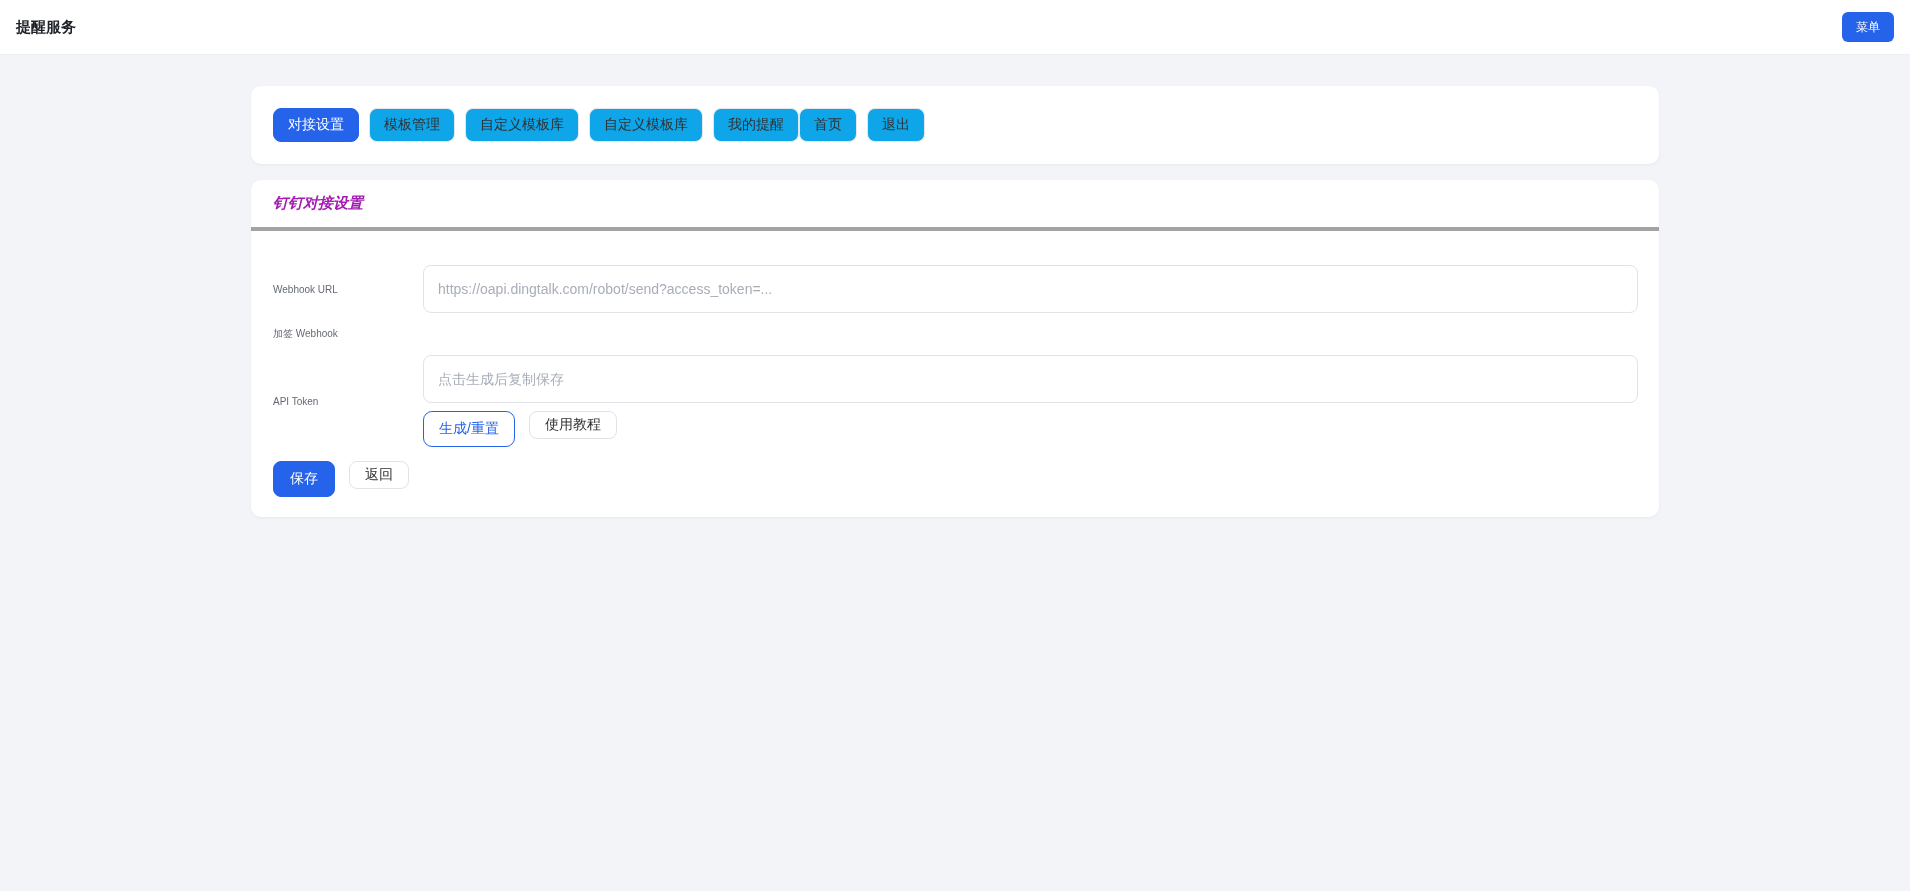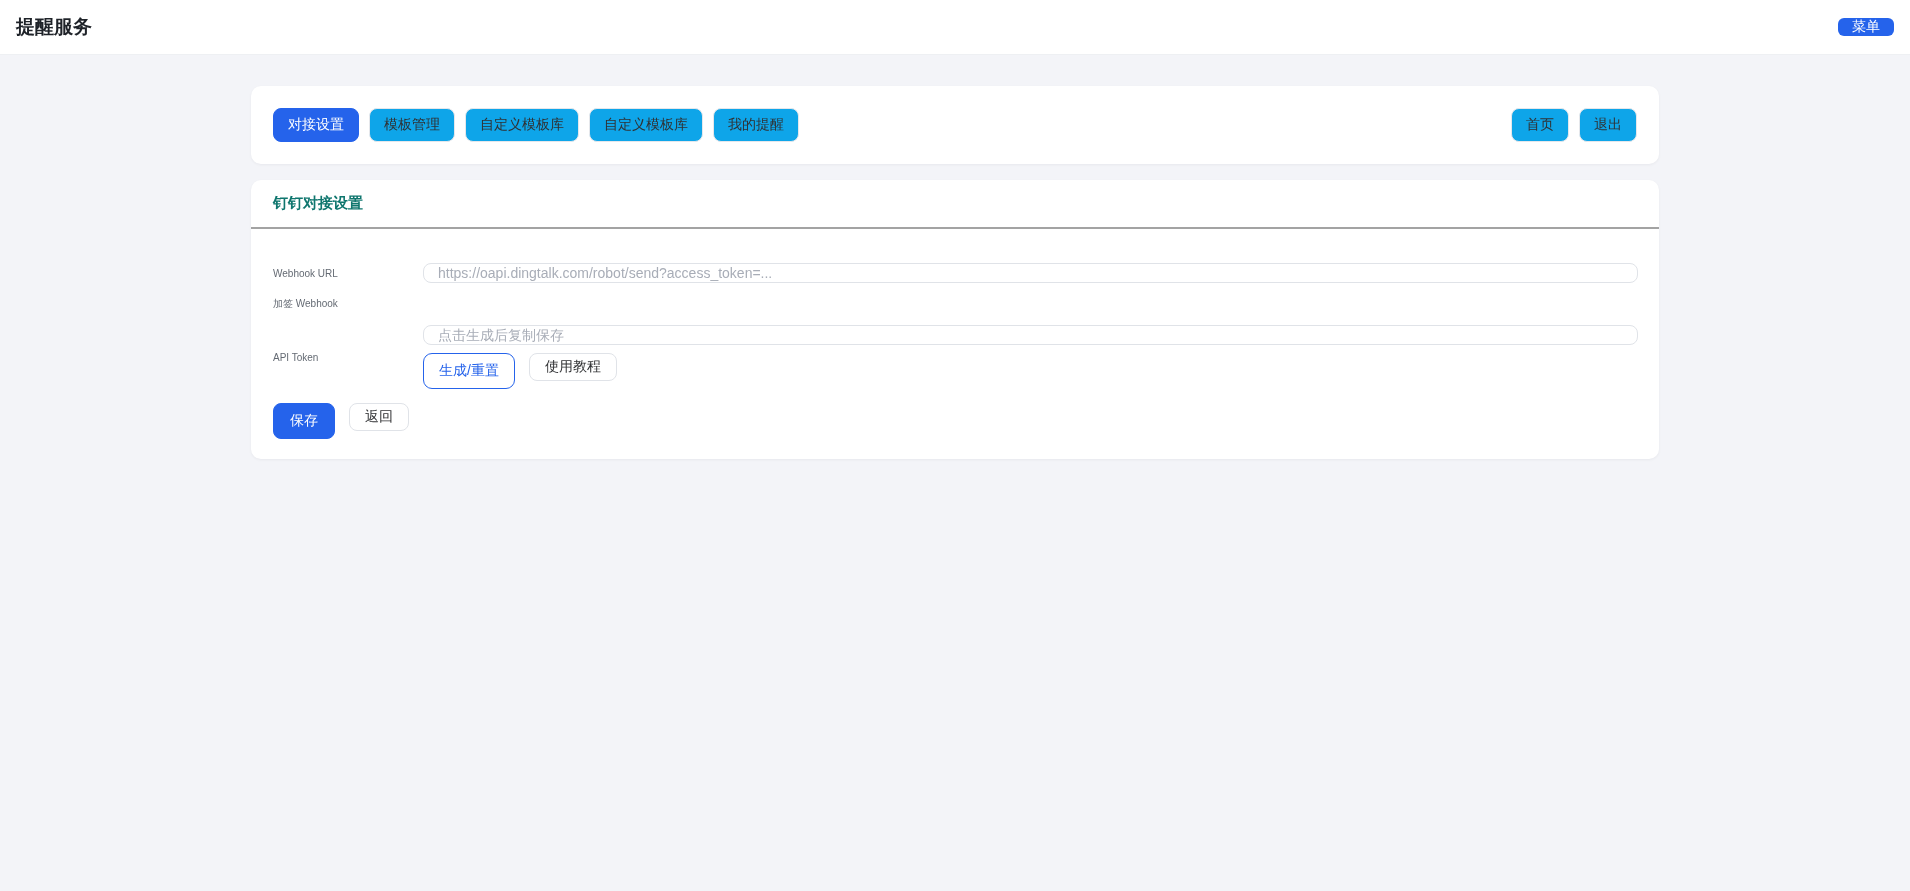--- a/index.html
+++ b/index.html
@@ -15,52 +15,51 @@
   .topbar {
     height: 55px;
     background: #ffffff;
     border-bottom: 1px solid #eef0f3;
     display: flex;
     align-items: center;
     justify-content: space-between;
     padding: 0 16px;
   }
   .topbar-title {
-    font-size: 19px;
+    font-size: 15px;
     font-weight: bold;
     color: #1f2329;
   }
   .menu-btn {
     background: #2563eb;
     color: #ffffff;
     border: none;
     border-radius: 6px;
-    height: 18px;
+    height: 30px;
     padding: 0 14px;
-    font-size: 14px;
+    font-size: 12px;
     font-family: inherit;
     cursor: pointer;
   }
   
   .page {
     width: 1408px;
     margin: 0 auto;
   }
   .card {
     background: #ffffff;
     border-radius: 10px;
     box-shadow: 0 1px 3px rgba(16, 24, 40, 0.05);
   }
   
   .nav-card {
     margin-top: 31px;
     padding: 22px;
     display: flex;
     align-items: center;
-    justify-content: space-between;
   }
   .nav-group { display: flex; align-items: center; gap: 10px; }
   .nav-btn {
     height: 34px;
     padding: 0 14px;
     font-size: 14px;
     font-family: inherit;
     background: #0ea5e9;
     border: 1px solid #e5e7eb;
     border-radius: 8px;
@@ -72,37 +71,38 @@
     background: #2563eb;
     border-color: #2563eb;
     color: #ffffff;
   }
   
   .settings-card { margin-top: 16px; padding-bottom: 20px; }
   .card-header {
     padding: 14px 22px;
     font-size: 15px;
     font-weight: bold;
-    color: #0f766e;
-    border-bottom: 2px solid #a3a3a3;
+    color: #a21caf;
+    border-bottom: 4px solid #a3a3a3;
+    font-style: italic;
   }
   .form { padding: 34px 21px 0 22px; }
   .form-row { display: flex; margin-bottom: 14px; }
   .form-label {
     width: 150px;
     flex: 0 0 150px;
     font-size: 10px;
     color: #646a73;
     display: flex;
     align-items: center;
   }
   .form-field { flex: 1; display: flex; flex-direction: column; }
   .text-input {
     width: 100%;
-    height: 20px;
+    height: 48px;
     border: 1px solid #e0e3e8;
     border-radius: 8px;
     padding: 0 14px;
     font-size: 14px;
     font-family: inherit;
     color: #303133;
     background: #ffffff;
     outline: none;
   }
   .text-input::placeholder { color: #a8adb7; }

